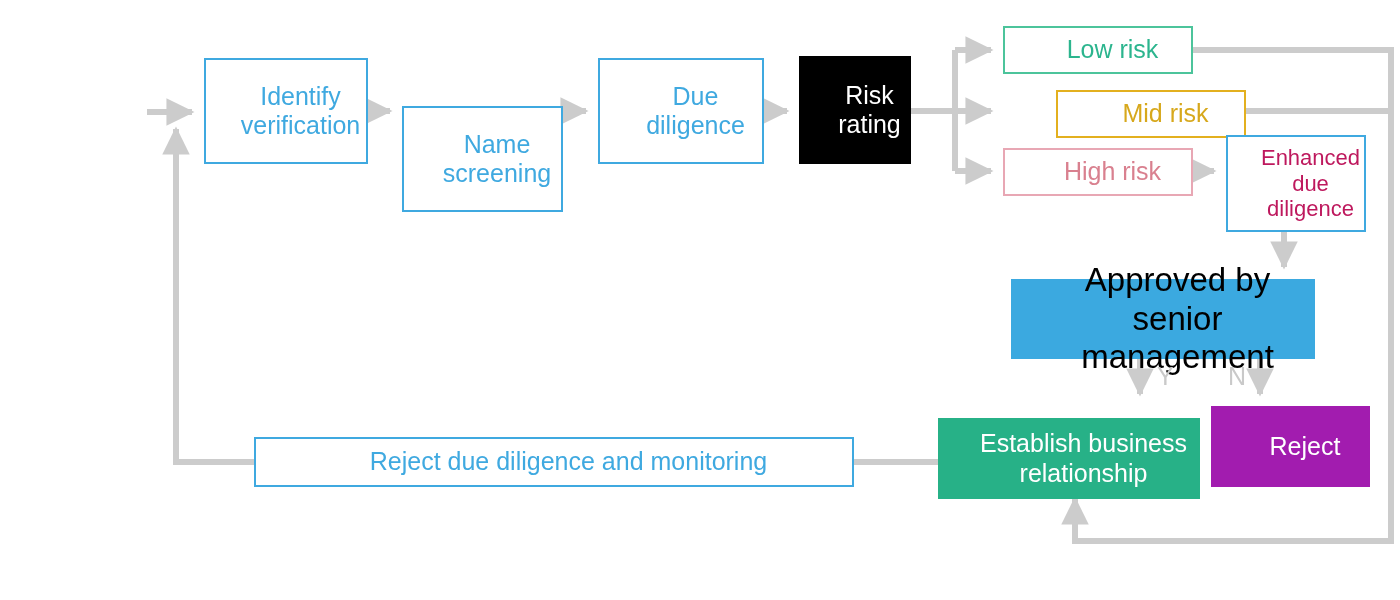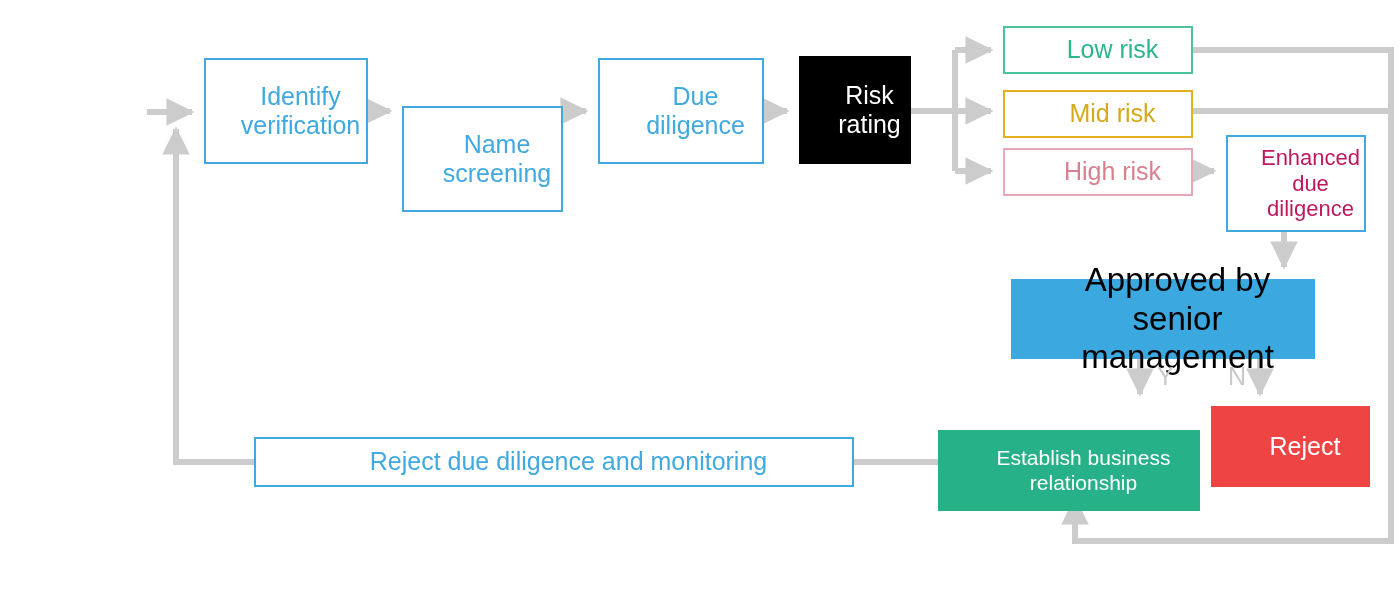--- a/index.html
+++ b/index.html
@@ -92,24 +92,24 @@
 
       <path d="M 254 462 L 176 462 L 176 129" marker-end="url(#ah)"></path>
     </g>
   </svg>
 
   <div class="node node-outline" style="left: 204px; top: 58px; width: 164px; height: 106px; font-size: 25px; color: rgb(63, 169, 224); border-color: rgb(63, 169, 224);">Identify<br>verification</div>
   <div class="node node-outline" style="left: 402px; top: 58px; width: 161px; height: 106px; font-size: 25px; color: rgb(63, 169, 224); border-color: rgb(63, 169, 224); margin-top: 48px;">Name<br>screening</div>
   <div class="node node-outline" style="left: 598px; top: 58px; width: 166px; height: 106px; font-size: 25px; color: rgb(63, 169, 224); border-color: rgb(63, 169, 224);">Due<br>diligence</div>
   <div class="node node-fill" style="left: 799px; top: 56px; width: 112px; height: 108px; font-size: 25px; color: rgb(255, 255, 255); background: #000000;">Risk<br>rating</div>
   <div class="node node-outline" style="left: 1003px; top: 26px; width: 190px; height: 48px; font-size: 25px; color: rgb(44, 181, 142); border-color: rgb(76, 196, 155);">Low risk</div>
-  <div class="node node-outline" style="left: 1003px; top: 90px; width: 190px; height: 48px; font-size: 25px; color: rgb(215, 168, 28); border-color: rgb(227, 176, 31);">Mid risk</div>
+  <div class="node node-outline" style="left: 1056px; top: 90px; width: 190px; height: 48px; font-size: 25px; color: rgb(215, 168, 28); border-color: rgb(227, 176, 31);">Mid risk</div>
   <div class="node node-outline" style="left: 1003px; top: 148px; width: 190px; height: 48px; font-size: 25px; color: rgb(217, 128, 143); border-color: rgb(232, 167, 180);">High risk</div>
   <div class="node node-outline" style="left: 1226px; top: 135px; width: 140px; height: 97px; font-size: 22px; color: #be185d; border-color: rgb(63, 169, 224);">Enhanced<br>due<br>diligence</div>
   <div class="node node-fill" style="left: 1011px; top: 279px; width: 304px; height: 80px; font-size: 33px; color: #000000; background: rgb(59, 169, 224);">Approved by senior<br>management</div>
-  <div class="node node-fill" style="left: 938px; top: 430px; width: 262px; height: 81px; font-size: 21px; color: rgb(255, 255, 255); background: rgb(39, 177, 135);">Establish business<br>relationship</div>
-  <div class="node node-fill" style="left: 1211px; top: 406px; width: 159px; height: 81px; font-size: 25px; color: rgb(255, 255, 255); background: #ef4444;">Reject</div>
+  <div class="node node-fill" style="left: 938px; top: 418px; width: 262px; height: 81px; font-size: 25px; color: rgb(255, 255, 255); background: rgb(39, 177, 135);">Establish business<br>relationship</div>
+  <div class="node node-fill" style="left: 1211px; top: 406px; width: 159px; height: 81px; font-size: 25px; color: rgb(255, 255, 255); background: #a21caf;">Reject</div>
   <div class="node node-outline" style="left: 254px; top: 437px; width: 600px; height: 50px; font-size: 25px; color: rgb(63, 169, 224); border-color: rgb(63, 169, 224);">Reject due diligence and monitoring</div>
 
   <div class="edge-label" style="left: 1157px; top: 364px;">Y</div>
   <div class="edge-label" style="left: 1228px; top: 364px;">N</div>
 
 </div>
 
 </body></html>

